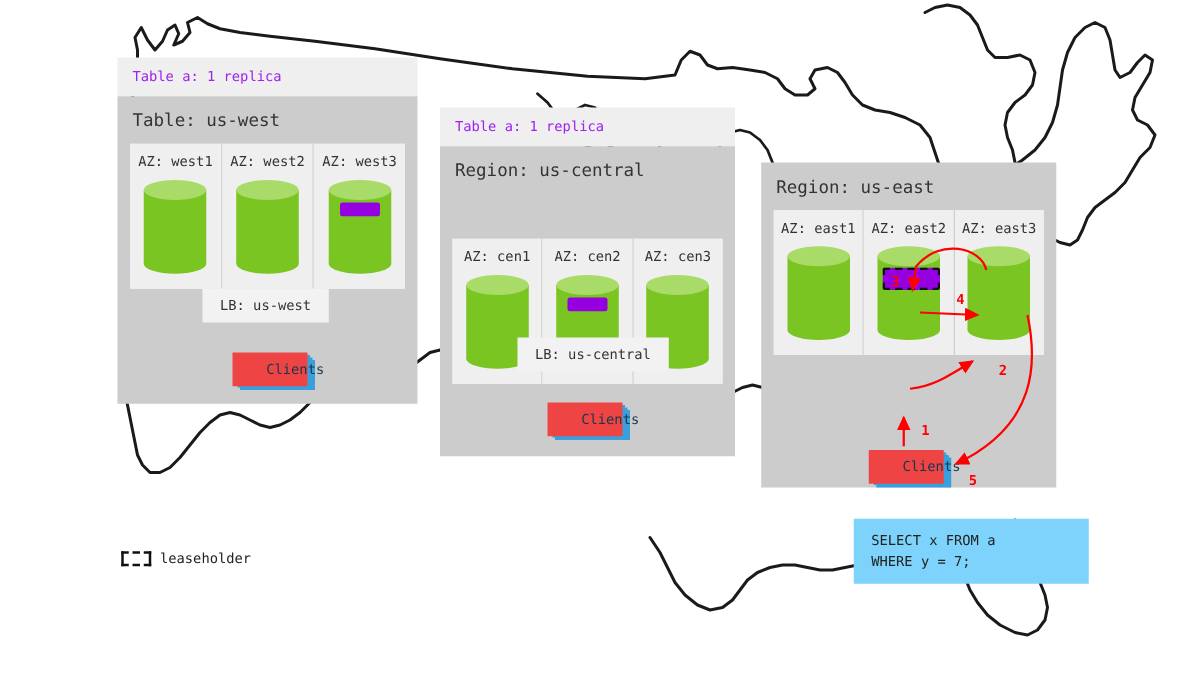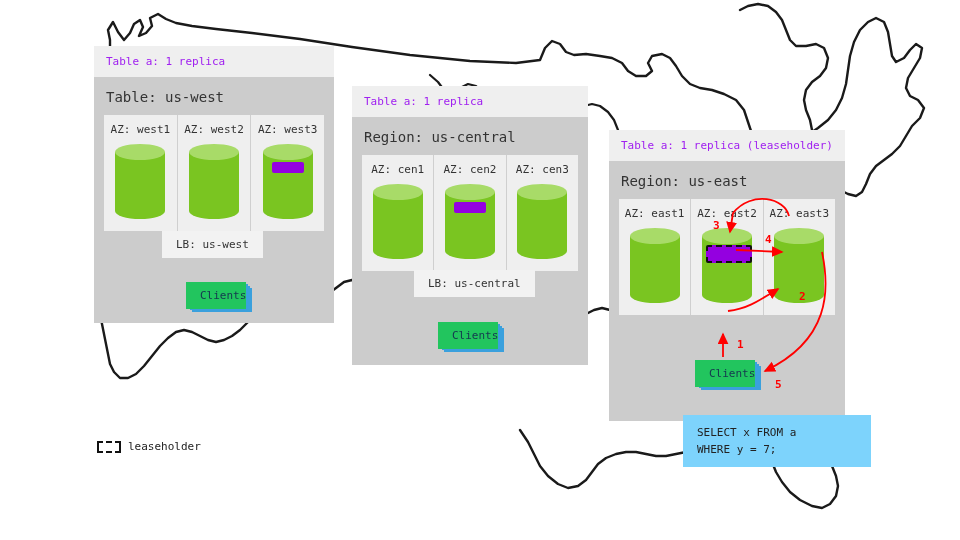--- a/index.html
+++ b/index.html
@@ -60,23 +60,23 @@
   .lb{
     position:absolute;background:#f2f2f2;
     font-size:11px;color:#333;
     padding:7px 14px;white-space:nowrap;text-align:center;
   }
 
   
   .clients{position:absolute;}
   .clients .sheet{position:absolute;background:#3aa0dd;}
   .clients .front{
-    position:absolute;left:0;top:0;background:#22c55e;
+    position:absolute;left:0;top:0;background:#ef4444;
     font-size:11px;color:#15384f;
-    padding:7px 14px;white-space:nowrap;text-align:center;
+    padding:7px 27px;white-space:nowrap;text-align:center;
   }
 
   
   .sqlbox{
     position:absolute;background:#7dd3fc;
     font-size:11px;color:#222;line-height:1.55;
     padding:9px 14px;white-space:pre;
   }
 
   
@@ -194,21 +194,21 @@
       <div class="sheet" style="left:4px;top:4px;width:60px;height:24px;"></div>
       <div class="sheet" style="left:2px;top:2px;width:60px;height:24px;"></div>
       <div class="front" style="width:60px;box-sizing:border-box;">Clients</div>
     </div>
   </div>
 
   <div class="region" style="left:352px;top:86px;width:236px;">
     <div class="region-header">Table a: 1 replica</div>
     <div class="region-body" style="height:238px;">
       <div class="region-title">Region: us-central</div>
-      <div class="az-row" style="height:116px;">
+      <div class="az-row" style="height:116px;margin-top:36px;">
         <div class="az-cell">
           <div class="az-label">AZ: cen1</div>
           <div class="cyl" style="width:50px;height:76px;">
             <div class="bot"></div>
             <div class="body"></div>
             <div class="top"></div>
           </div>
         </div>
         <div class="az-cell">
           <div class="az-label">AZ: cen2</div>
@@ -232,21 +232,20 @@
     <div class="lb" style="left:62px;top:184px;">LB: us-central</div>
     <div class="clients" style="left:86px;top:236px;width:66px;height:30px;">
       <div class="sheet" style="left:6px;top:6px;width:60px;height:24px;"></div>
       <div class="sheet" style="left:4px;top:4px;width:60px;height:24px;"></div>
       <div class="sheet" style="left:2px;top:2px;width:60px;height:24px;"></div>
       <div class="front" style="width:60px;box-sizing:border-box;">Clients</div>
     </div>
   </div>
 
   <div class="region" style="left:609px;top:130px;width:236px;">
-    <div class="region-header">Table a: 1 replica (leaseholder)</div>
     <div class="region-body" style="height:250px;">
       <div class="region-title">Region: us-east</div>
       <div class="az-row" style="height:116px;">
         <div class="az-cell">
           <div class="az-label">AZ: east1</div>
           <div class="cyl" style="width:50px;height:76px;">
             <div class="bot"></div>
             <div class="body"></div>
             <div class="top"></div>
           </div>

